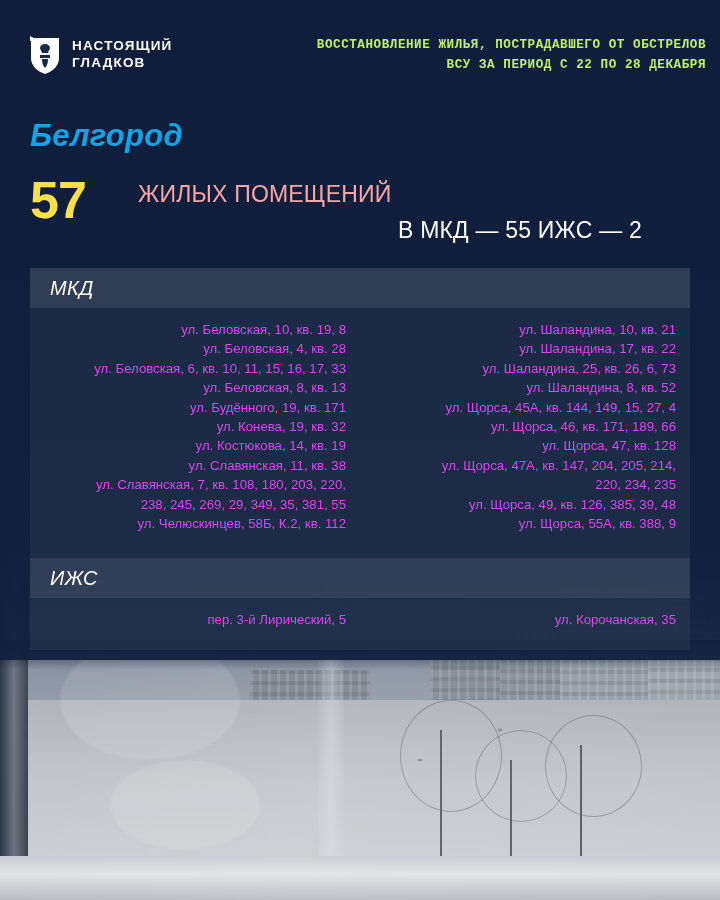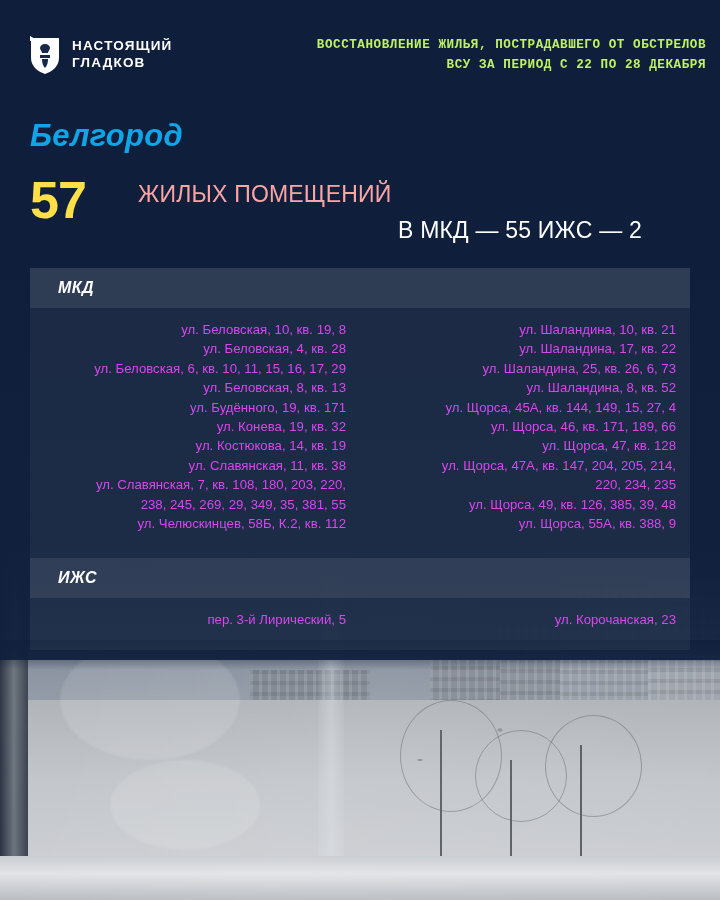--- a/index.html
+++ b/index.html
@@ -203,24 +203,24 @@
     position: absolute;
     left: 30px;
     width: 660px;
     height: 40px;
     background: rgba(255,255,255,.13);
     display: flex;
     align-items: center;
   }
   .section-bar .section-title {
     color: #ffffff;
-    font-size: 16px;
-    font-weight: bold;
+    font-size: 20px;
+    font-weight: normal;
     font-style: italic;
-    margin-left: 28px;
+    margin-left: 20px;
     letter-spacing: .4px;
   }
   #bar-mkd { top: 268px; }
   #bar-izhs { top: 558px; }
 
   .list-block {
     position: absolute;
     left: 30px;
     width: 660px;
     background: rgba(255,255,255,.05);
@@ -325,21 +325,21 @@
 ИЖС — 2</div>
   </div>
 
   <div class="section-bar" id="bar-mkd">
     <span class="section-title">МКД</span>
   </div>
   <div class="list-block" id="block-mkd">
     <div class="col left">
       <div class="entry">ул. Беловская, 10, кв. 19, 8</div>
       <div class="entry">ул. Беловская, 4, кв. 28</div>
-      <div class="entry">ул. Беловская, 6, кв. 10, 11, 15, 16, 17, 29</div>
+      <div class="entry">ул. Беловская, 6, кв. 10, 11, 15, 16, 17, 33</div>
       <div class="entry">ул. Беловская, 8, кв. 13</div>
       <div class="entry">ул. Будённого, 19, кв. 171</div>
       <div class="entry">ул. Конева, 19, кв. 32</div>
       <div class="entry">ул. Костюкова, 14, кв. 19</div>
       <div class="entry">ул. Славянская, 11, кв. 38</div>
       <div class="entry">ул. Славянская, 7, кв. 108, 180, 203, 220,
 238, 245, 269, 29, 349, 35, 381, 55</div>
       <div class="entry">ул. Челюскинцев, 58Б, К.2, кв. 112</div>
     </div>
     <div class="col right">
@@ -358,17 +358,17 @@
   </div>
 
   <div class="section-bar" id="bar-izhs">
     <span class="section-title">ИЖС</span>
   </div>
   <div class="list-block" id="block-izhs">
     <div class="col left">
       <div class="entry">пер. 3-й Лирический, 5</div>
     </div>
     <div class="col right">
-      <div class="entry">ул. Корочанская, 23</div>
+      <div class="entry">ул. Корочанская, 35</div>
     </div>
   </div>
 
 </div>
 
 </body></html>

